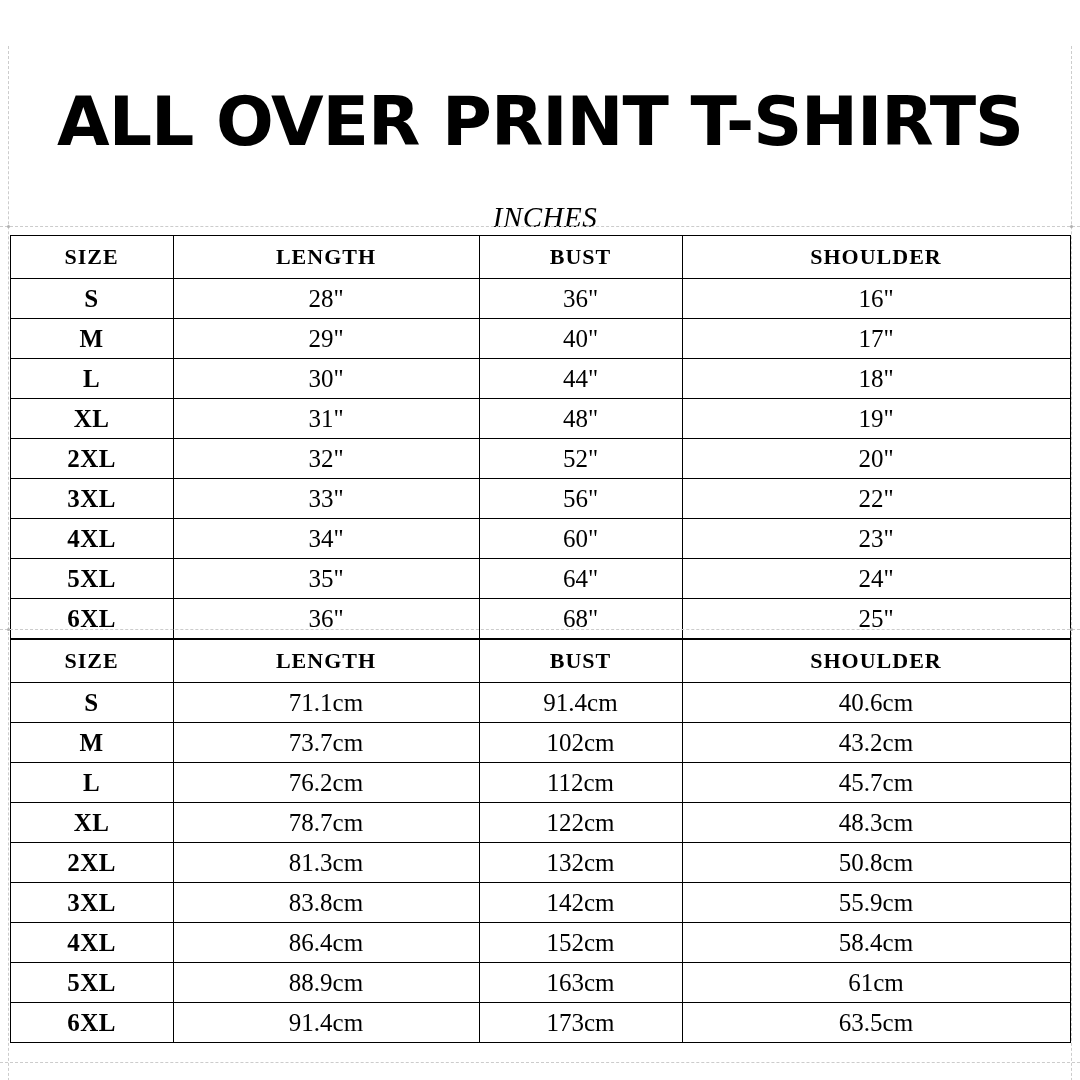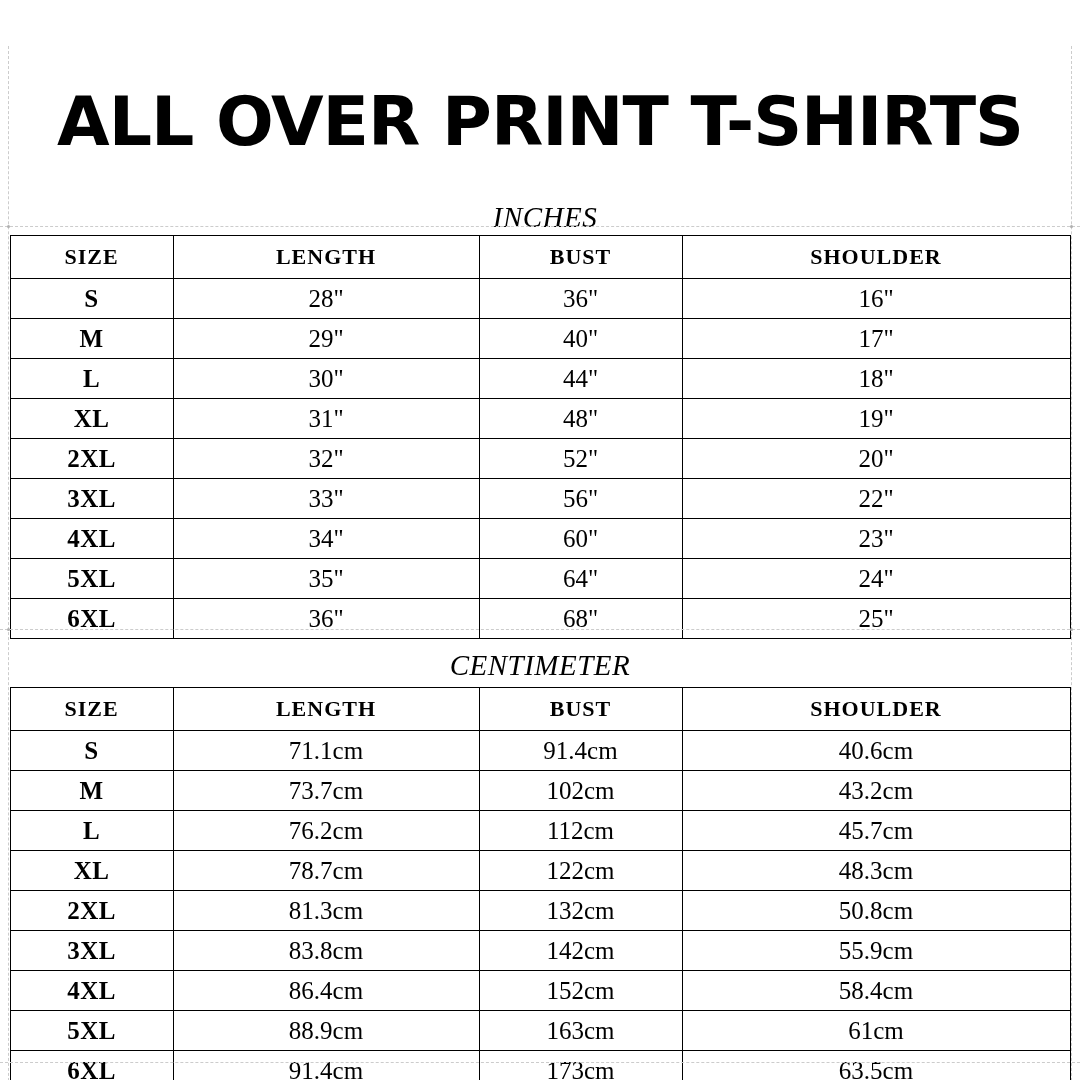--- a/index.html
+++ b/index.html
@@ -187,21 +187,20 @@
       </tr>
       <tr>
         <td class="size-cell">6XL</td>
         <td class="val-cell">36"</td>
         <td class="val-cell">68"</td>
         <td class="val-cell">25"</td>
       </tr>
     </tbody>
   </table>
 
-  <div class="unit-label unit-cm">CENTIMETER</div>
 
   <table class="size-table">
     <colgroup>
       <col class="c-size">
         <col class="c-length">
         <col class="c-bust">
         <col class="c-shoulder">
     </colgroup>
     <thead>
       <tr>

